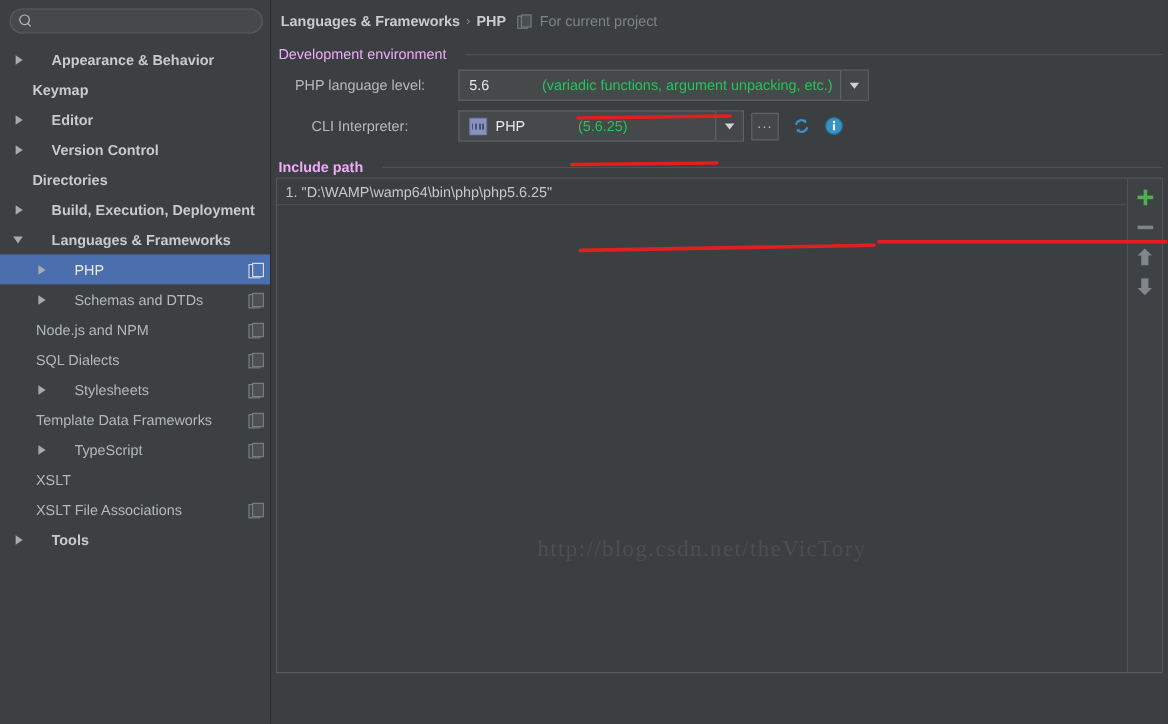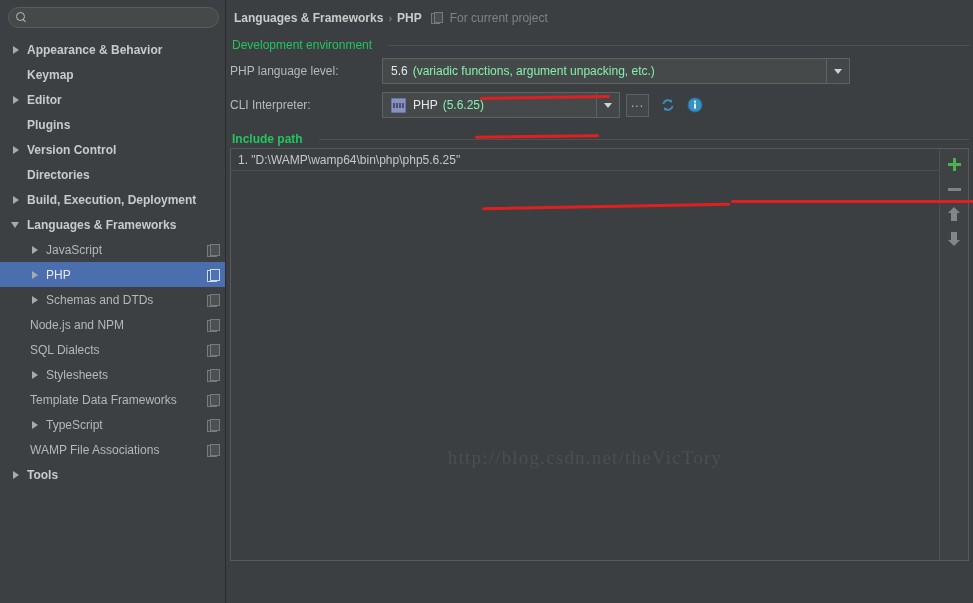--- a/index.html
+++ b/index.html
@@ -83,20 +83,21 @@
     padding-top: 4px;
     user-select: none;
   }
   .tree-row {
     height: 25px;
     display: flex;
     align-items: center;
     position: relative;
     padding-right: 6px;
     cursor: default;
+    gap: 16px;
   }
   .tree-row.selected {
     background: #4b6eaf;
   }
   .tree-row .arrow {
     width: 11px;
     height: 11px;
     flex: 0 0 11px;
     position: relative;
     margin-right: 5px;
@@ -193,42 +194,42 @@
 
   
   .group {
     position: relative;
     margin: 0 4px 0 4px;
   }
   .group-title {
     display: flex;
     align-items: center;
     gap: 16px;
-    color: #22c55e;
+    color: #f0abfc;
     font-size: 12px;
     height: 18px;
     padding-left: 2px;
     text-align: center;
   }
   .group-title .line {
     flex: 1 1 auto;
     height: 1px;
     background: #4e5254;
   }
 
   .form-row {
     display: flex;
     align-items: center;
     height: 34px;
     position: relative;
   }
   .form-label {
     width: 152px;
     flex: 0 0 152px;
-    text-align: left;
+    text-align: center;
     padding-right: 12px;
     color: #b6babc;
     font-size: 12px;
     position: relative;
   }
 
   .combo {
     height: 26px;
     background: #45494a;
     border: 1px solid #5e6264;
@@ -255,25 +256,25 @@
     justify-content: center;
     background: #43474a;
   }
   .combo .arrowbtn::after {
     content:"";
     border-top: 5px solid #cfd3d5;
     border-left: 4px solid transparent;
     border-right: 4px solid transparent;
   }
 
-  .combo-lang { width: 468px; }
+  .combo-lang { width: 342px; }
   .combo-cli  { width: 238px; }
 
   .val-strong { color: #e6e9ea; }
-  .val-dim { color: #86efac; }
+  .val-dim { color: #22c55e; margin-left: 39px; }
 
   .php-icon {
     width: 15px; height: 15px;
     flex: 0 0 15px;
     background: #8892bf;
     border: 1px solid #6b76a8;
     border-radius: 1px;
     position: relative;
     overflow: hidden;
     margin-right: 2px;
@@ -420,43 +421,35 @@
           <span class="arrow right"></span>
           <span class="label">Appearance &amp; Behavior</span>
         </div>
         <div class="tree-row lvl0 noarrow">
           <span class="label">Keymap</span>
         </div>
         <div class="tree-row lvl0">
           <span class="arrow right"></span>
           <span class="label">Editor</span>
         </div>
-        <div class="tree-row lvl0 noarrow">
-          <span class="label">Plugins</span>
-        </div>
         <div class="tree-row lvl0">
           <span class="arrow right"></span>
           <span class="label">Version Control</span>
         </div>
         <div class="tree-row lvl0 noarrow">
           <span class="label">Directories</span>
         </div>
         <div class="tree-row lvl0">
           <span class="arrow right"></span>
           <span class="label">Build, Execution, Deployment</span>
         </div>
         <div class="tree-row lvl0">
           <span class="arrow down"></span>
           <span class="label">Languages &amp; Frameworks</span>
         </div>
-        <div class="tree-row lvl1">
-          <span class="arrow right"></span>
-          <span class="label">JavaScript</span>
-          <span class="badge-icon"></span>
-        </div>
         <div class="tree-row lvl1 selected">
           <span class="arrow right"></span>
           <span class="label">PHP</span>
           <span class="badge-icon"></span>
         </div>
         <div class="tree-row lvl1">
           <span class="arrow right"></span>
           <span class="label">Schemas and DTDs</span>
           <span class="badge-icon"></span>
         </div>
@@ -476,21 +469,24 @@
         <div class="tree-row lvl1 noarrow">
           <span class="label">Template Data Frameworks</span>
           <span class="badge-icon"></span>
         </div>
         <div class="tree-row lvl1">
           <span class="arrow right"></span>
           <span class="label">TypeScript</span>
           <span class="badge-icon"></span>
         </div>
         <div class="tree-row lvl1 noarrow">
-          <span class="label">WAMP File Associations</span>
+          <span class="label">XSLT</span>
+        </div>
+        <div class="tree-row lvl1 noarrow">
+          <span class="label">XSLT File Associations</span>
           <span class="badge-icon"></span>
         </div>
         <div class="tree-row lvl0">
           <span class="arrow right"></span>
           <span class="label">Tools</span>
         </div>
       </div>
   </div>
 
   <div class="content">

